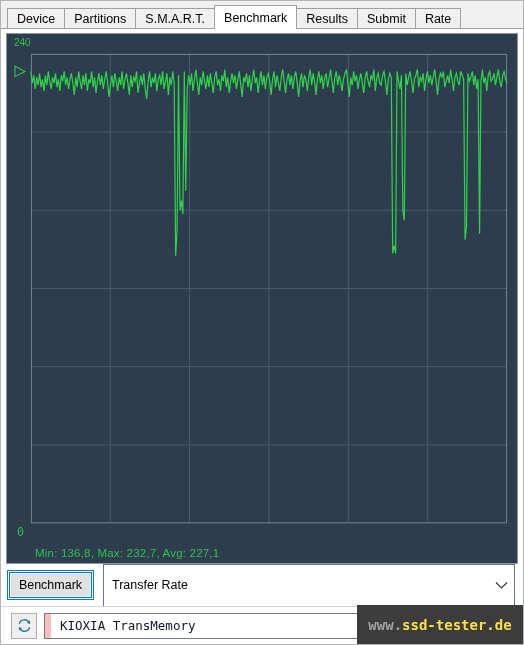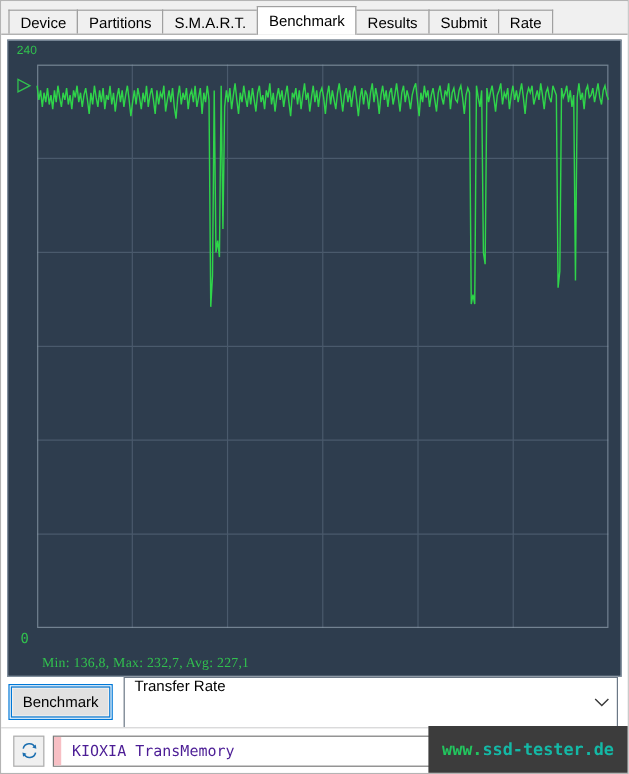--- a/index.html
+++ b/index.html
@@ -164,21 +164,21 @@
     left: 10px;
     font-family: "DejaVu Sans Mono", monospace;
     font-size: 11.5px;
     color: #31c04e;
     pointer-events: none;
   }
   .stats-line {
     position: absolute;
     bottom: 4px;
     left: 28px;
-    font-family: Liberation Serif, serif;
+    font-family: Liberation Sans, sans-serif;
     font-size: 11.5px;
     color: #31c04e;
     letter-spacing: 0.2px;
     pointer-events: none;
   }
 
   
   .control-bar {
     height: 32px;
     min-height: 32px;
@@ -201,20 +201,21 @@
     margin-right: 11px;
     cursor: pointer;
     padding: 0;
   }
   .combo {
     flex: 1;
     height: 43px;
     background: #ffffff;
     border: 1px solid #6b7785;
     display: flex;
+    align-items: center;
     box-sizing: border-box;
     position: relative;
     margin-right: 3px;
     cursor: pointer;
   }
   .combo-value {
     font-size: 12.5px;
     color: #000;
     padding-left: 8px;
     flex: 1;
@@ -266,21 +267,21 @@
   }
   .device-flag {
     width: 6px;
     height: 100%;
     background: #f7bfc4;
     flex: 0 0 6px;
   }
   .device-name {
     font-family: "DejaVu Sans Mono", monospace;
     font-size: 12.5px;
-    color: #4c1d95;
+    color: #0f172a;
     padding-left: 9px;
     white-space: nowrap;
   }
   .quit-btn {
     width: 73px;
     height: 26px;
     background: #f0f0f0;
     border: 1px solid #adadad;
     font-family: "Liberation Sans", sans-serif;
     font-size: 12.5px;
@@ -305,22 +306,22 @@
     pointer-events: none;
     z-index: 20;
   }
   .watermark-text {
     font-family: "DejaVu Sans Mono", monospace;
     font-size: 14px;
     font-weight: bold;
     letter-spacing: 0px;
     white-space: nowrap;
   }
-  .wm-a { color: #22c55e; }
-  .wm-b { color: #14b8a6; }
+  .wm-a { color: #a3a3a3; }
+  .wm-b { color: #fde047; }
 </style>
 </head>
 <body>
 
 <div class="window">
 
 
   <div class="tabstrip">
     <div class="tab">Device</div>
     <div class="tab">Partitions</div>

